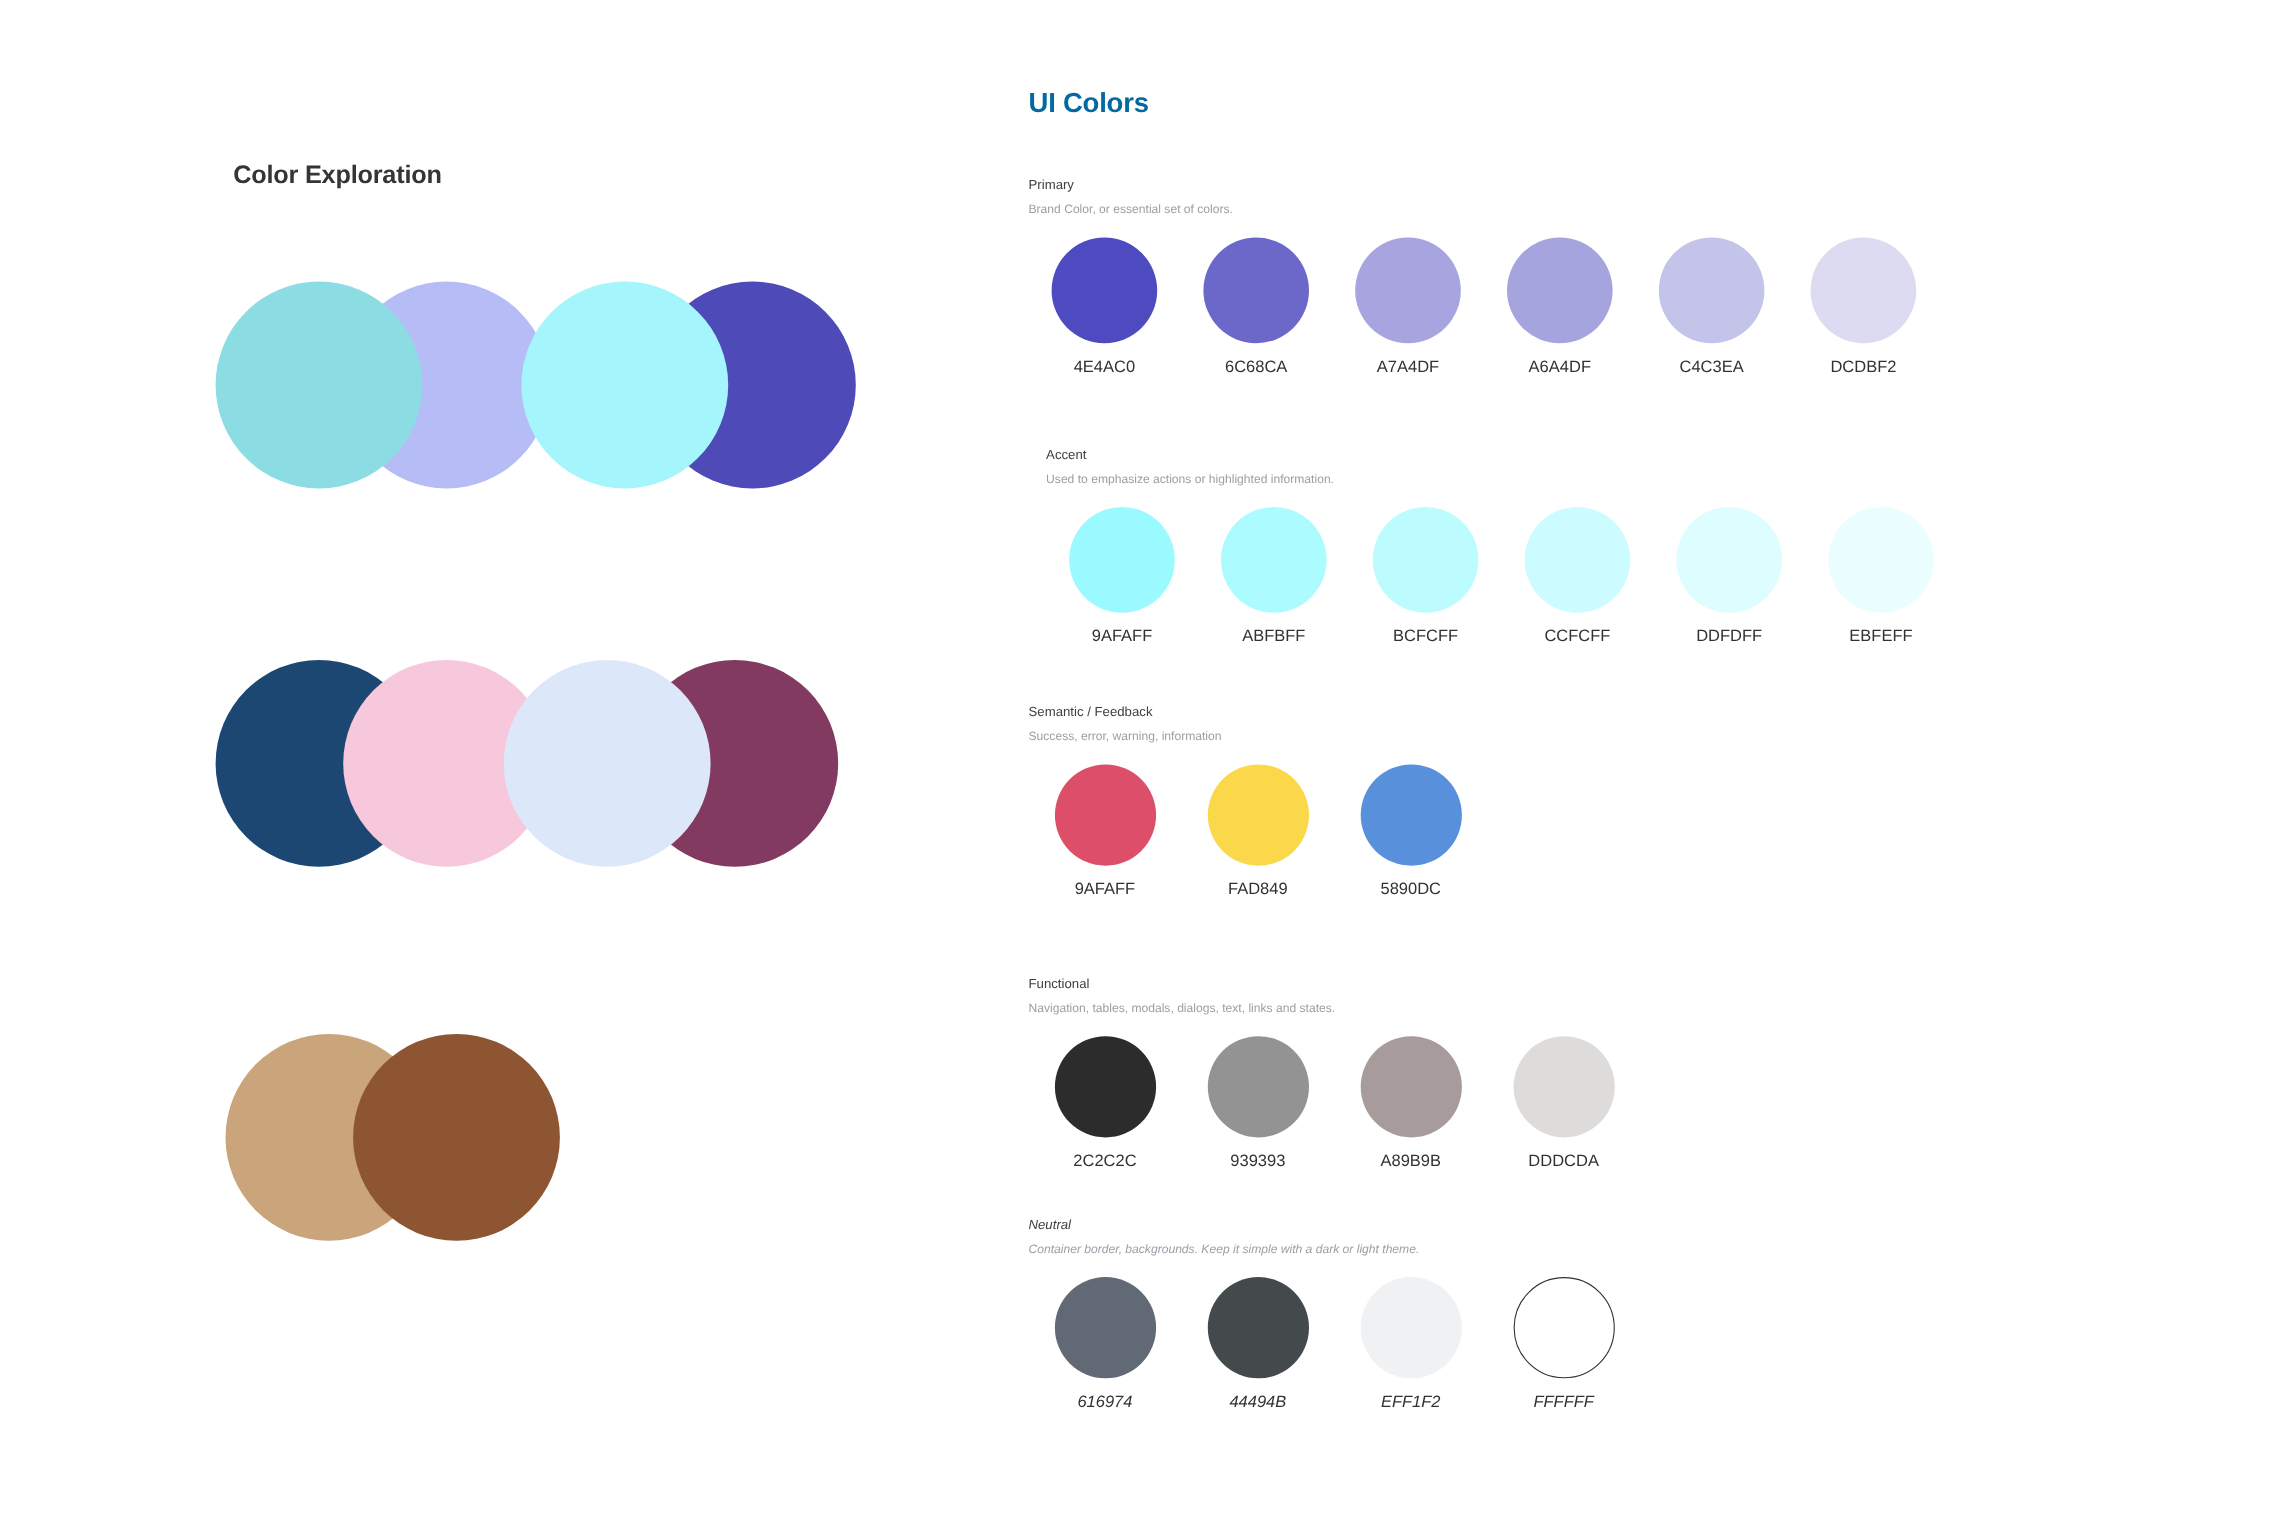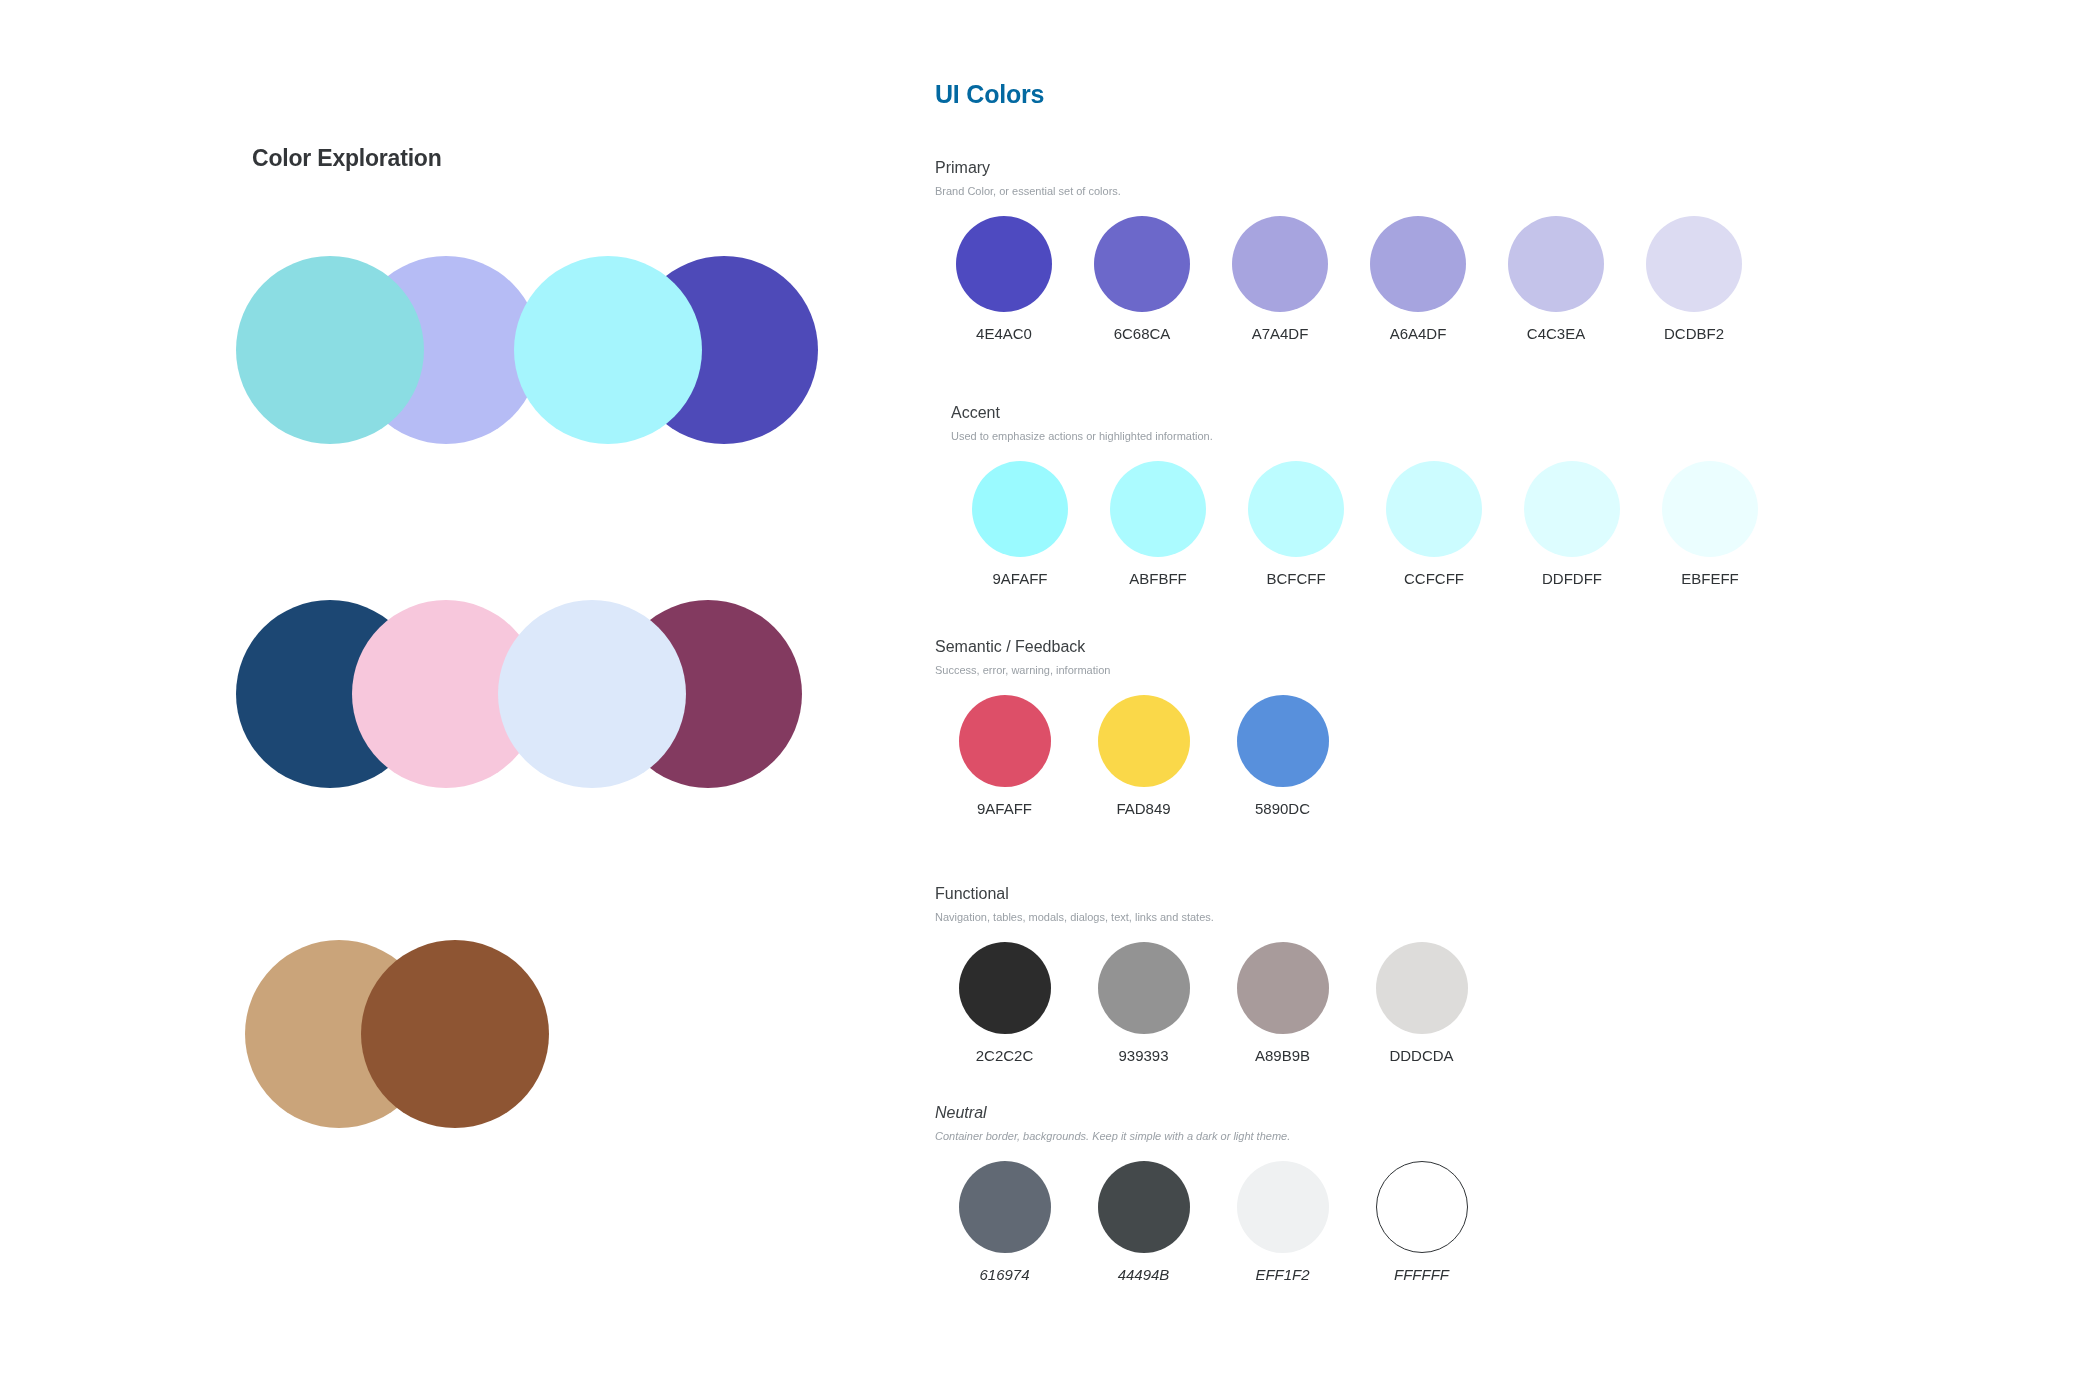--- a/index.html
+++ b/index.html
@@ -16,21 +16,20 @@
     -webkit-font-smoothing: antialiased;
   }
 
   
   #exploration-panel {
     position: absolute;
     left: 0;
     top: 0;
     width: 900px;
     height: 1394px;
-    margin-left: 40px;
   }
   #exploration-title {
     position: absolute;
     left: 212px;
     top: 145px;
     font-size: 23px;
     font-weight: bold;
     color: #333639;
     letter-spacing: -0.2px;
   }
@@ -89,21 +88,21 @@
     left: 35px;
     width: 1140px;
   }
   #section-primary   { top: 158px; }
   #section-accent    { top: 403px; margin-left: 16px; }
   #section-semantic  { top: 637px; }
   #section-functional{ top: 884px; }
   #section-neutral   { top: 1103px; font-style: italic; }
 
   .section-name {
-    font-size: 16px;
+    font-size: 12px;
     color: #3c4043;
     line-height: 20px;
     margin: 0 0 6px 0;
   }
   .section-desc {
     font-size: 11px;
     color: #9aa0a6;
     line-height: 14px;
     margin: 0;
   }

